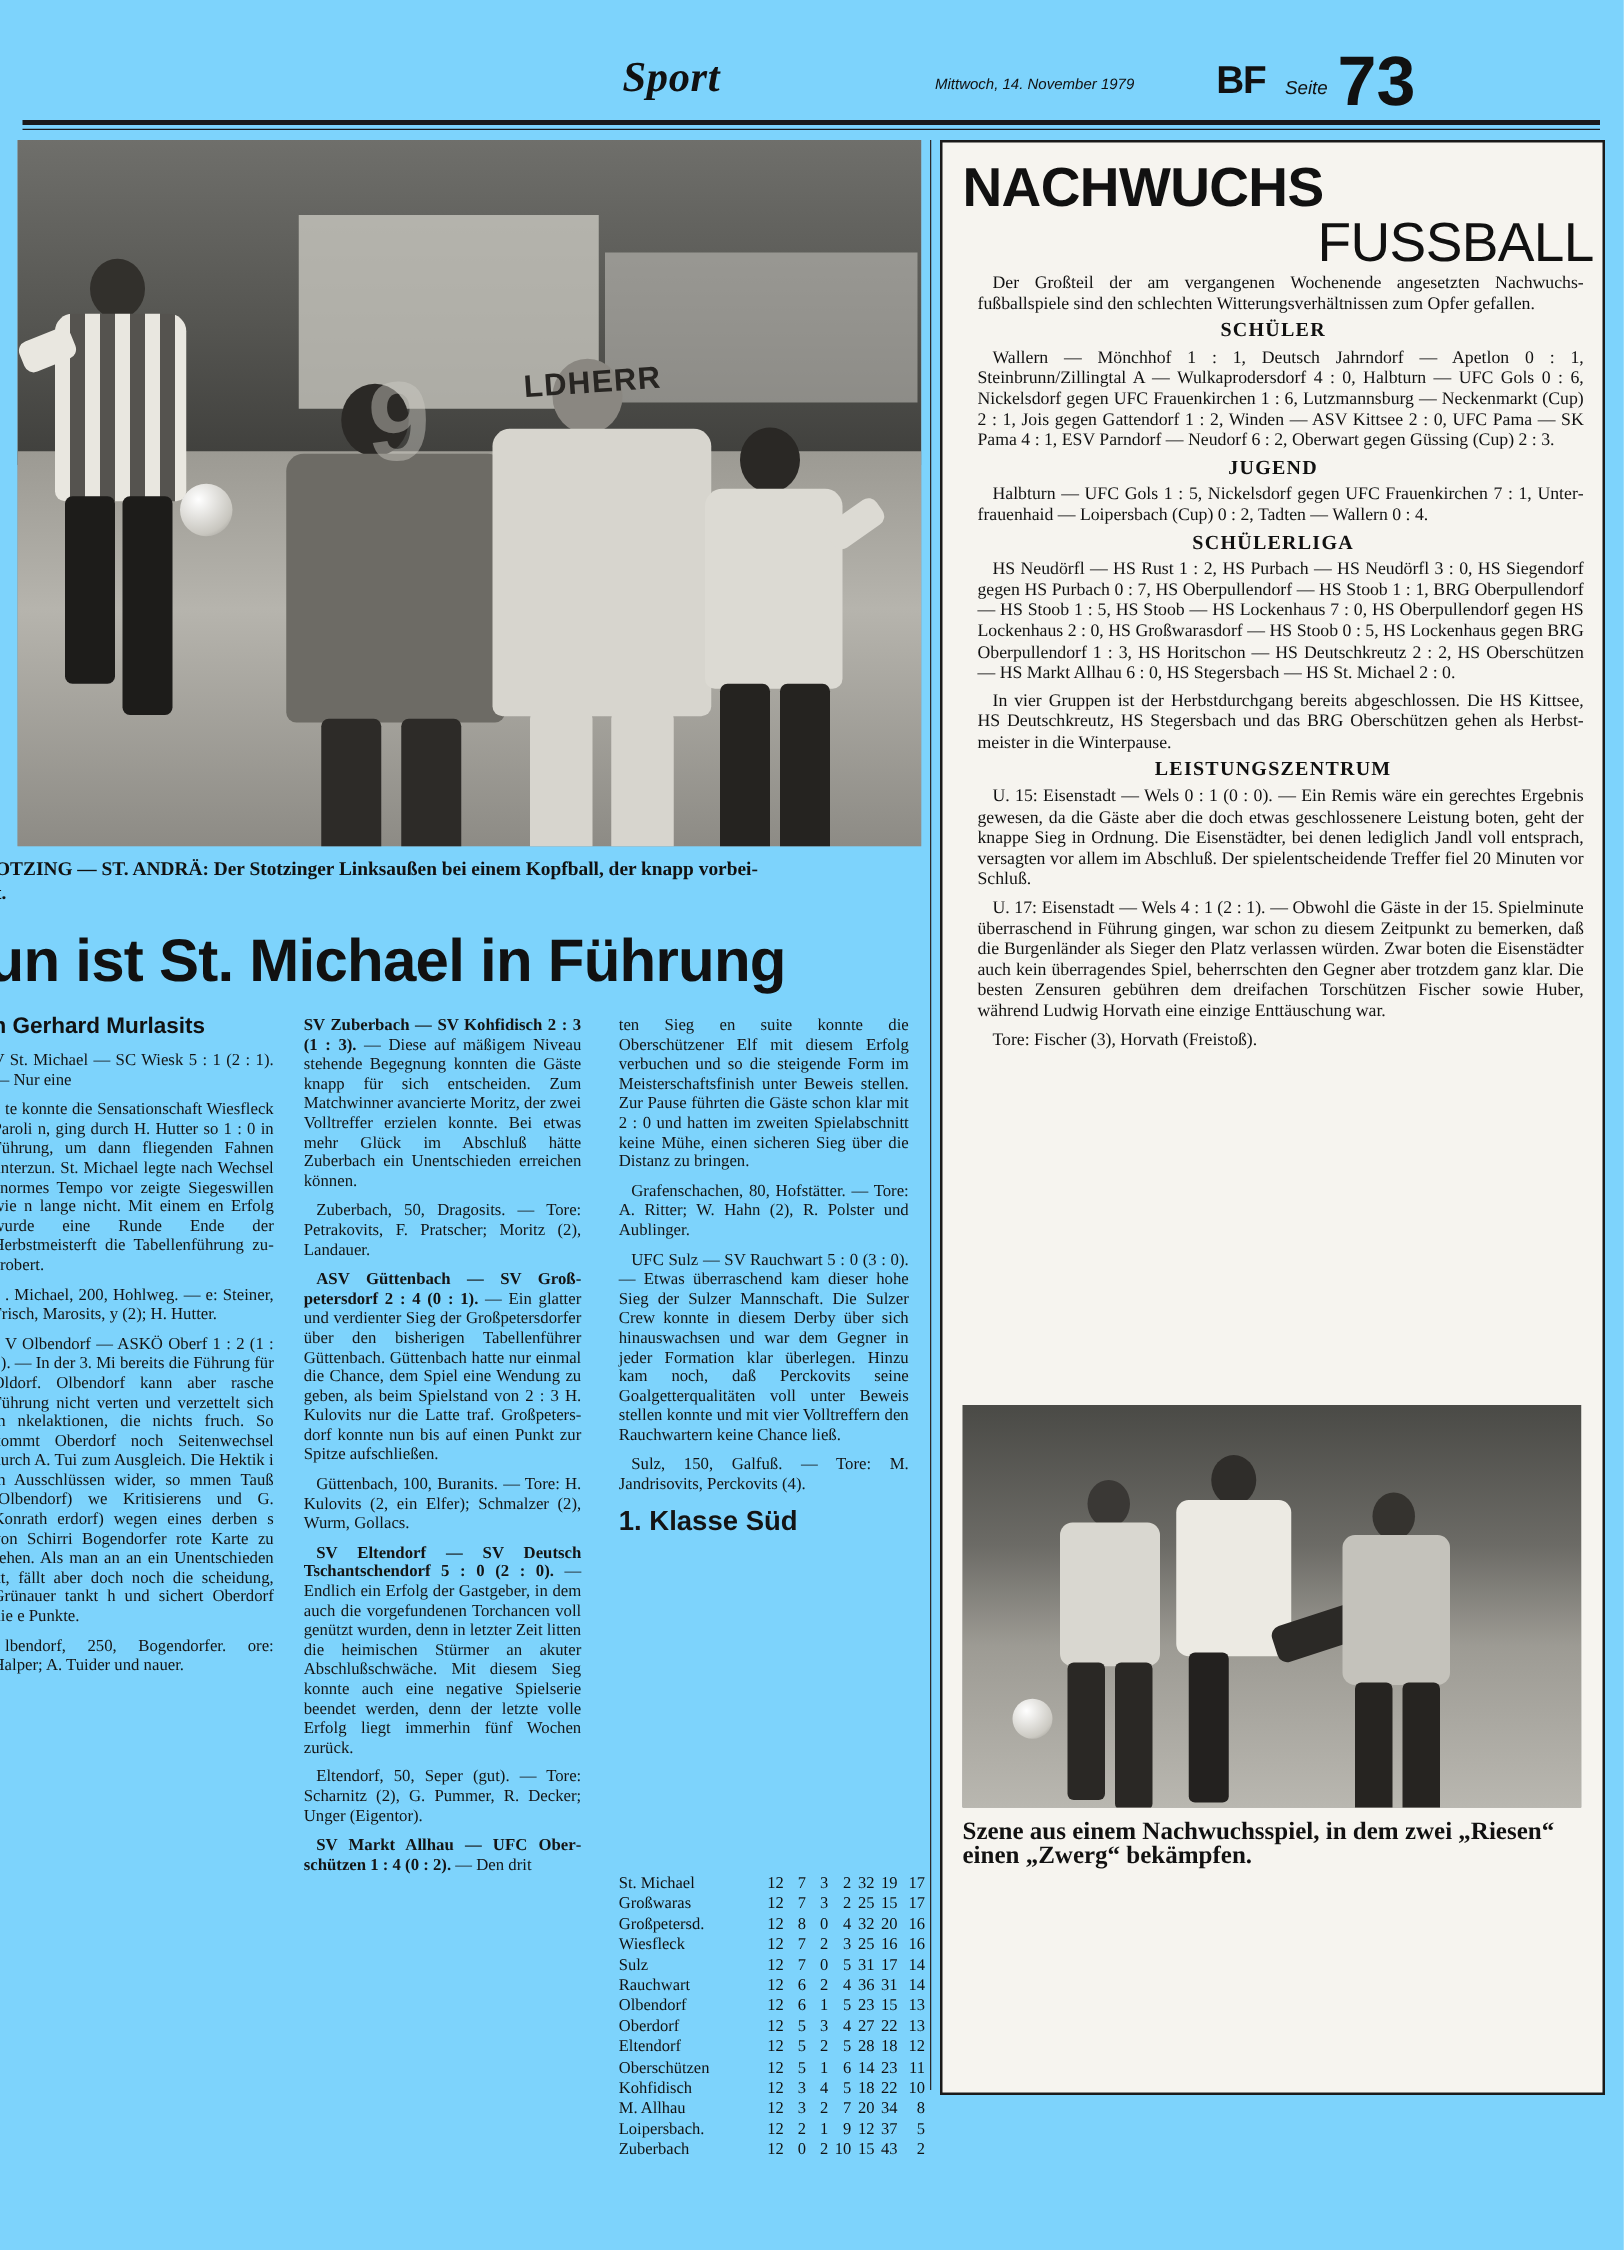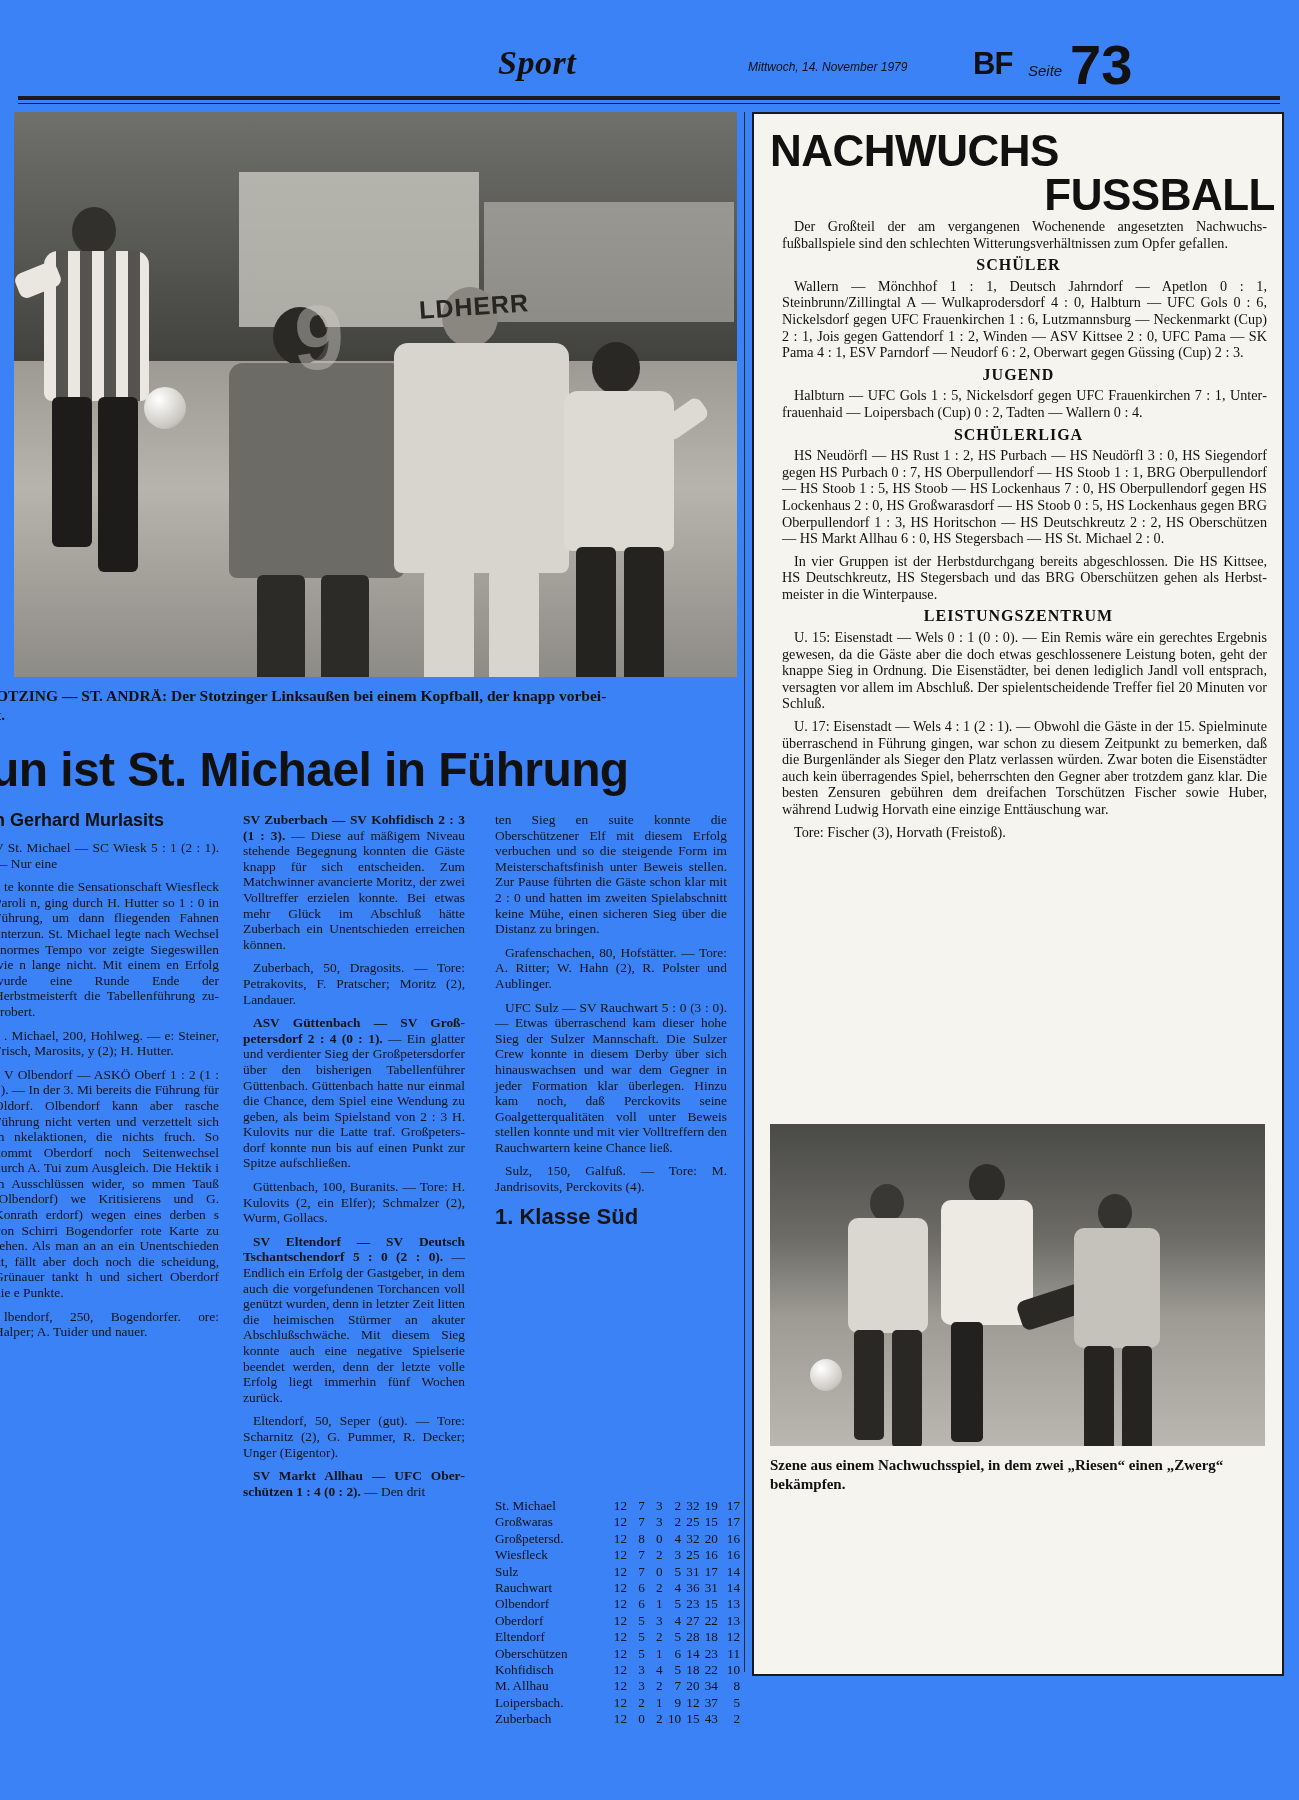--- a/index.html
+++ b/index.html
@@ -5,21 +5,21 @@
   html,body{margin:0;padding:0;background:#ffffff;}
   body{
     width:1299px; height:1800px;
     font-family:"Liberation Serif", serif;
     color:#111;
     position:relative;
     overflow:hidden;
   }
   .page{
     position:absolute; left:0; top:0; width:1299px; height:1800px;
-    background:#3b82f6;
+    background:#7dd3fc;
   }
   
   .masthead{
     position:absolute; left:18px; top:44px; width:1262px; height:52px;
   }
   .mast-title{
     position:absolute; left:480px; top:0px;
     font-family:"Liberation Serif", serif;
     font-style:italic; font-weight:bold; font-size:34px; letter-spacing:0.5px;
   }
@@ -149,21 +149,21 @@
     border:2px solid #1a1a1a;
     background:#f6f4ef;
   }
   .rtitle1{
     position:absolute; left:770px; top:126px; width:505px;
     font-family:"Liberation Sans", sans-serif; font-weight:bold; font-size:44px;
     letter-spacing:-0.5px;
   }
   .rtitle2{
     position:absolute; left:770px; top:170px; width:505px; text-align:right;
-    font-family:"Liberation Sans", sans-serif; font-weight:bold; font-size:44px;
+    font-family:"Liberation Sans", sans-serif; font-weight:normal; font-size:44px;
     letter-spacing:-0.5px;
   }
   .rbody{
     position:absolute; left:770px; top:218px; width:497px;
     font-family:"Liberation Serif", serif; font-size:14.2px; line-height:16.6px;
     text-align:justify;
   }
   .rbody p{ margin:0 0 6px 12px; text-indent:12px; }
   .rhead{
     text-align:center; font-family:"Liberation Serif", serif;
@@ -179,21 +179,21 @@
     position:absolute; left:0; top:0; width:100%; height:100%;
     background:linear-gradient(180deg,#4a4a46 0%,#6c6b66 35%,#9d9b94 60%,#b9b7b0 100%);
   }
   .rphoto .fig{ position:absolute; }
   .rphoto .ball2{
     position:absolute; left:40px; top:235px; width:32px; height:32px; border-radius:50%;
     background:radial-gradient(circle at 35% 30%,#fff,#cbc9c2 70%,#8e8c86);
   }
   .rcap{
     position:absolute; left:770px; top:1456px; width:500px;
-    font-family:"Liberation Serif", serif; font-weight:bold; font-size:15px; line-height:19px;
+    font-family:"Liberation Serif", serif; font-weight:bold; font-size:20px; line-height:19px;
   }
   .vline{
     position:absolute; left:744px; top:112px; width:1px; height:1560px; background:#2a2a2a;
   }
 </style>
 </head>
 <body>
 
 <div class="page">
 

